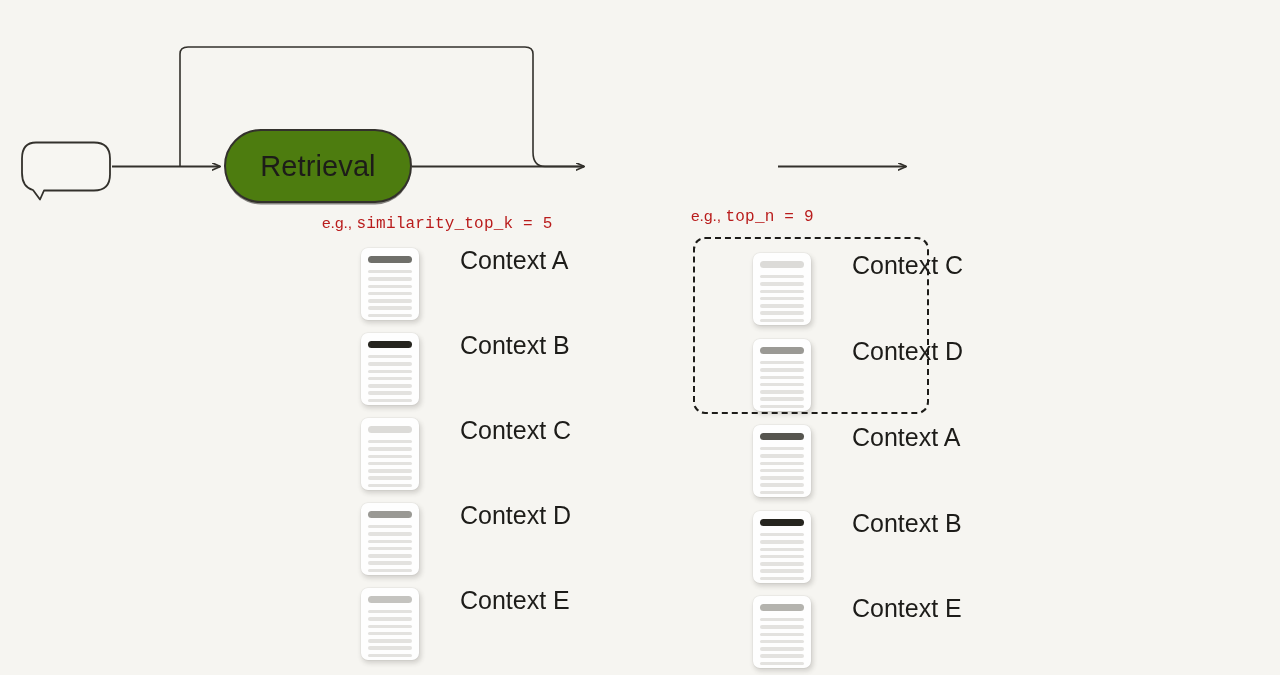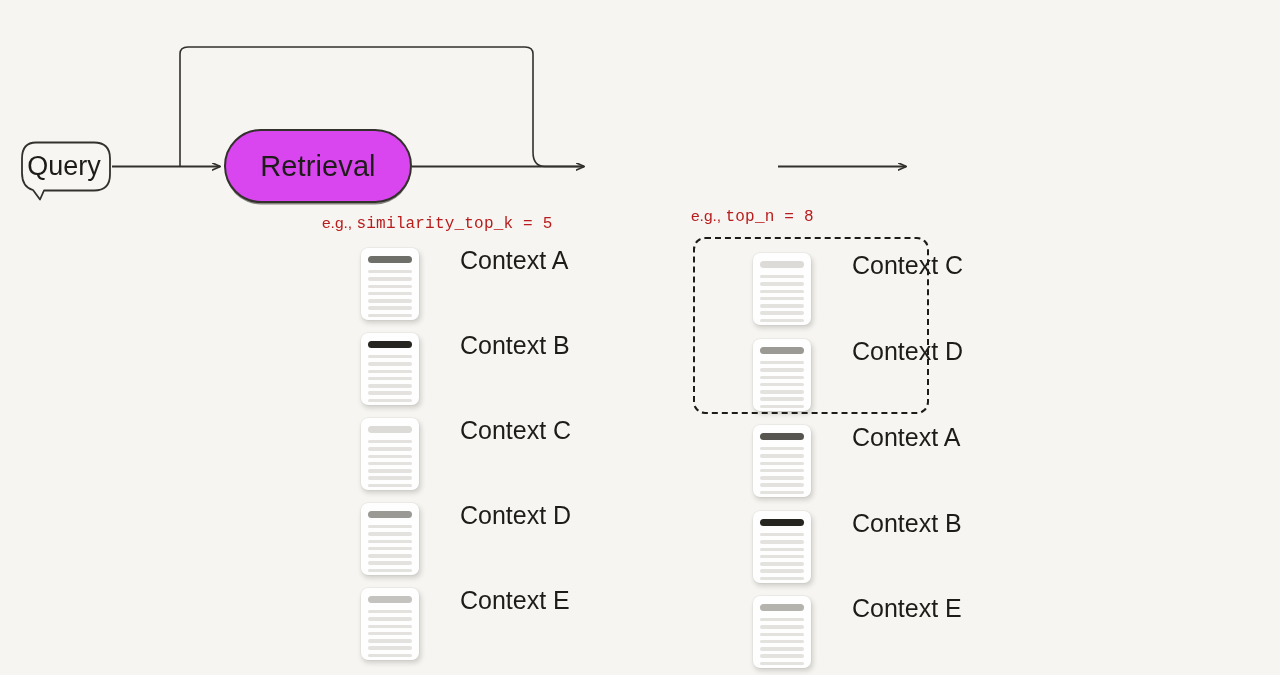--- a/index.html
+++ b/index.html
@@ -30,21 +30,21 @@
     left: 0; top: 0;
     width: 1280px;
     height: 675px;
     pointer-events: none;
   }
 
   
   .stage {
     position: absolute;
     box-sizing: border-box;
-    background: #d946ef;
+    background: #4d7c0f;
     border: 2.2px solid #33312c;
     border-radius: 42px;
     display: flex;
     align-items: center;
     justify-content: center;
     box-shadow: 0 2.5px 0.5px -1px rgba(40,38,33,.55);
   }
   .stage .stage-label {
     font-size: 29px;
     line-height: 1;
@@ -186,38 +186,35 @@
     <path d="M778,166.5 L906,166.5" fill="none" stroke="#33312c" stroke-width="1.9" marker-end="url(#arrowhead)"></path>
 
     <path d="M180,166.5 L180,54 Q180,47 188,47 L525,47 Q533,47 533,54 L533,152 Q533,166.5 545,166.5 L584,166.5" fill="none" stroke="#33312c" stroke-width="1.6" stroke-linejoin="round"></path>
 
     <g>
       <path d="M36,142.5 L94,142.5 Q110,142.5 110,158.5 L110,174.5 Q110,190.5 94,190.5
                L44,190.5 L40,199.5 L33,190.0 Q22,187.0 22,173.0 L22,158.5 Q22,142.5 36,142.5 Z" fill="#f7f6f2" stroke="#33312c" stroke-width="1.8" stroke-linejoin="round"></path>
     </g>
   </svg>
 
-  <div id="query-bubble">
-    <div class="q-label">Query</div>
-  </div>
 
   <div class="stage" id="stage-retrieval">
     <span class="stage-label">Retrieval</span>
   </div>
 
 
 
   <div class="param-note" id="note-retrieval">
     <span class="eg">e.g.,</span>
     <span class="code">similarity_top_k = 5</span>
   </div>
 
   <div class="param-note" id="note-reranking">
     <span class="eg">e.g.,</span>
-    <span class="code">top_n = 8</span>
+    <span class="code">top_n = 9</span>
   </div>
 
   <div id="selection-box"></div>
 
   <div id="col-left">
 
     <div class="context-row" style="top:248px">
       <div class="doc-icon">
         <div class="doc-title" style="background: rgb(111, 111, 106);"></div>
         <div class="doc-lines">

